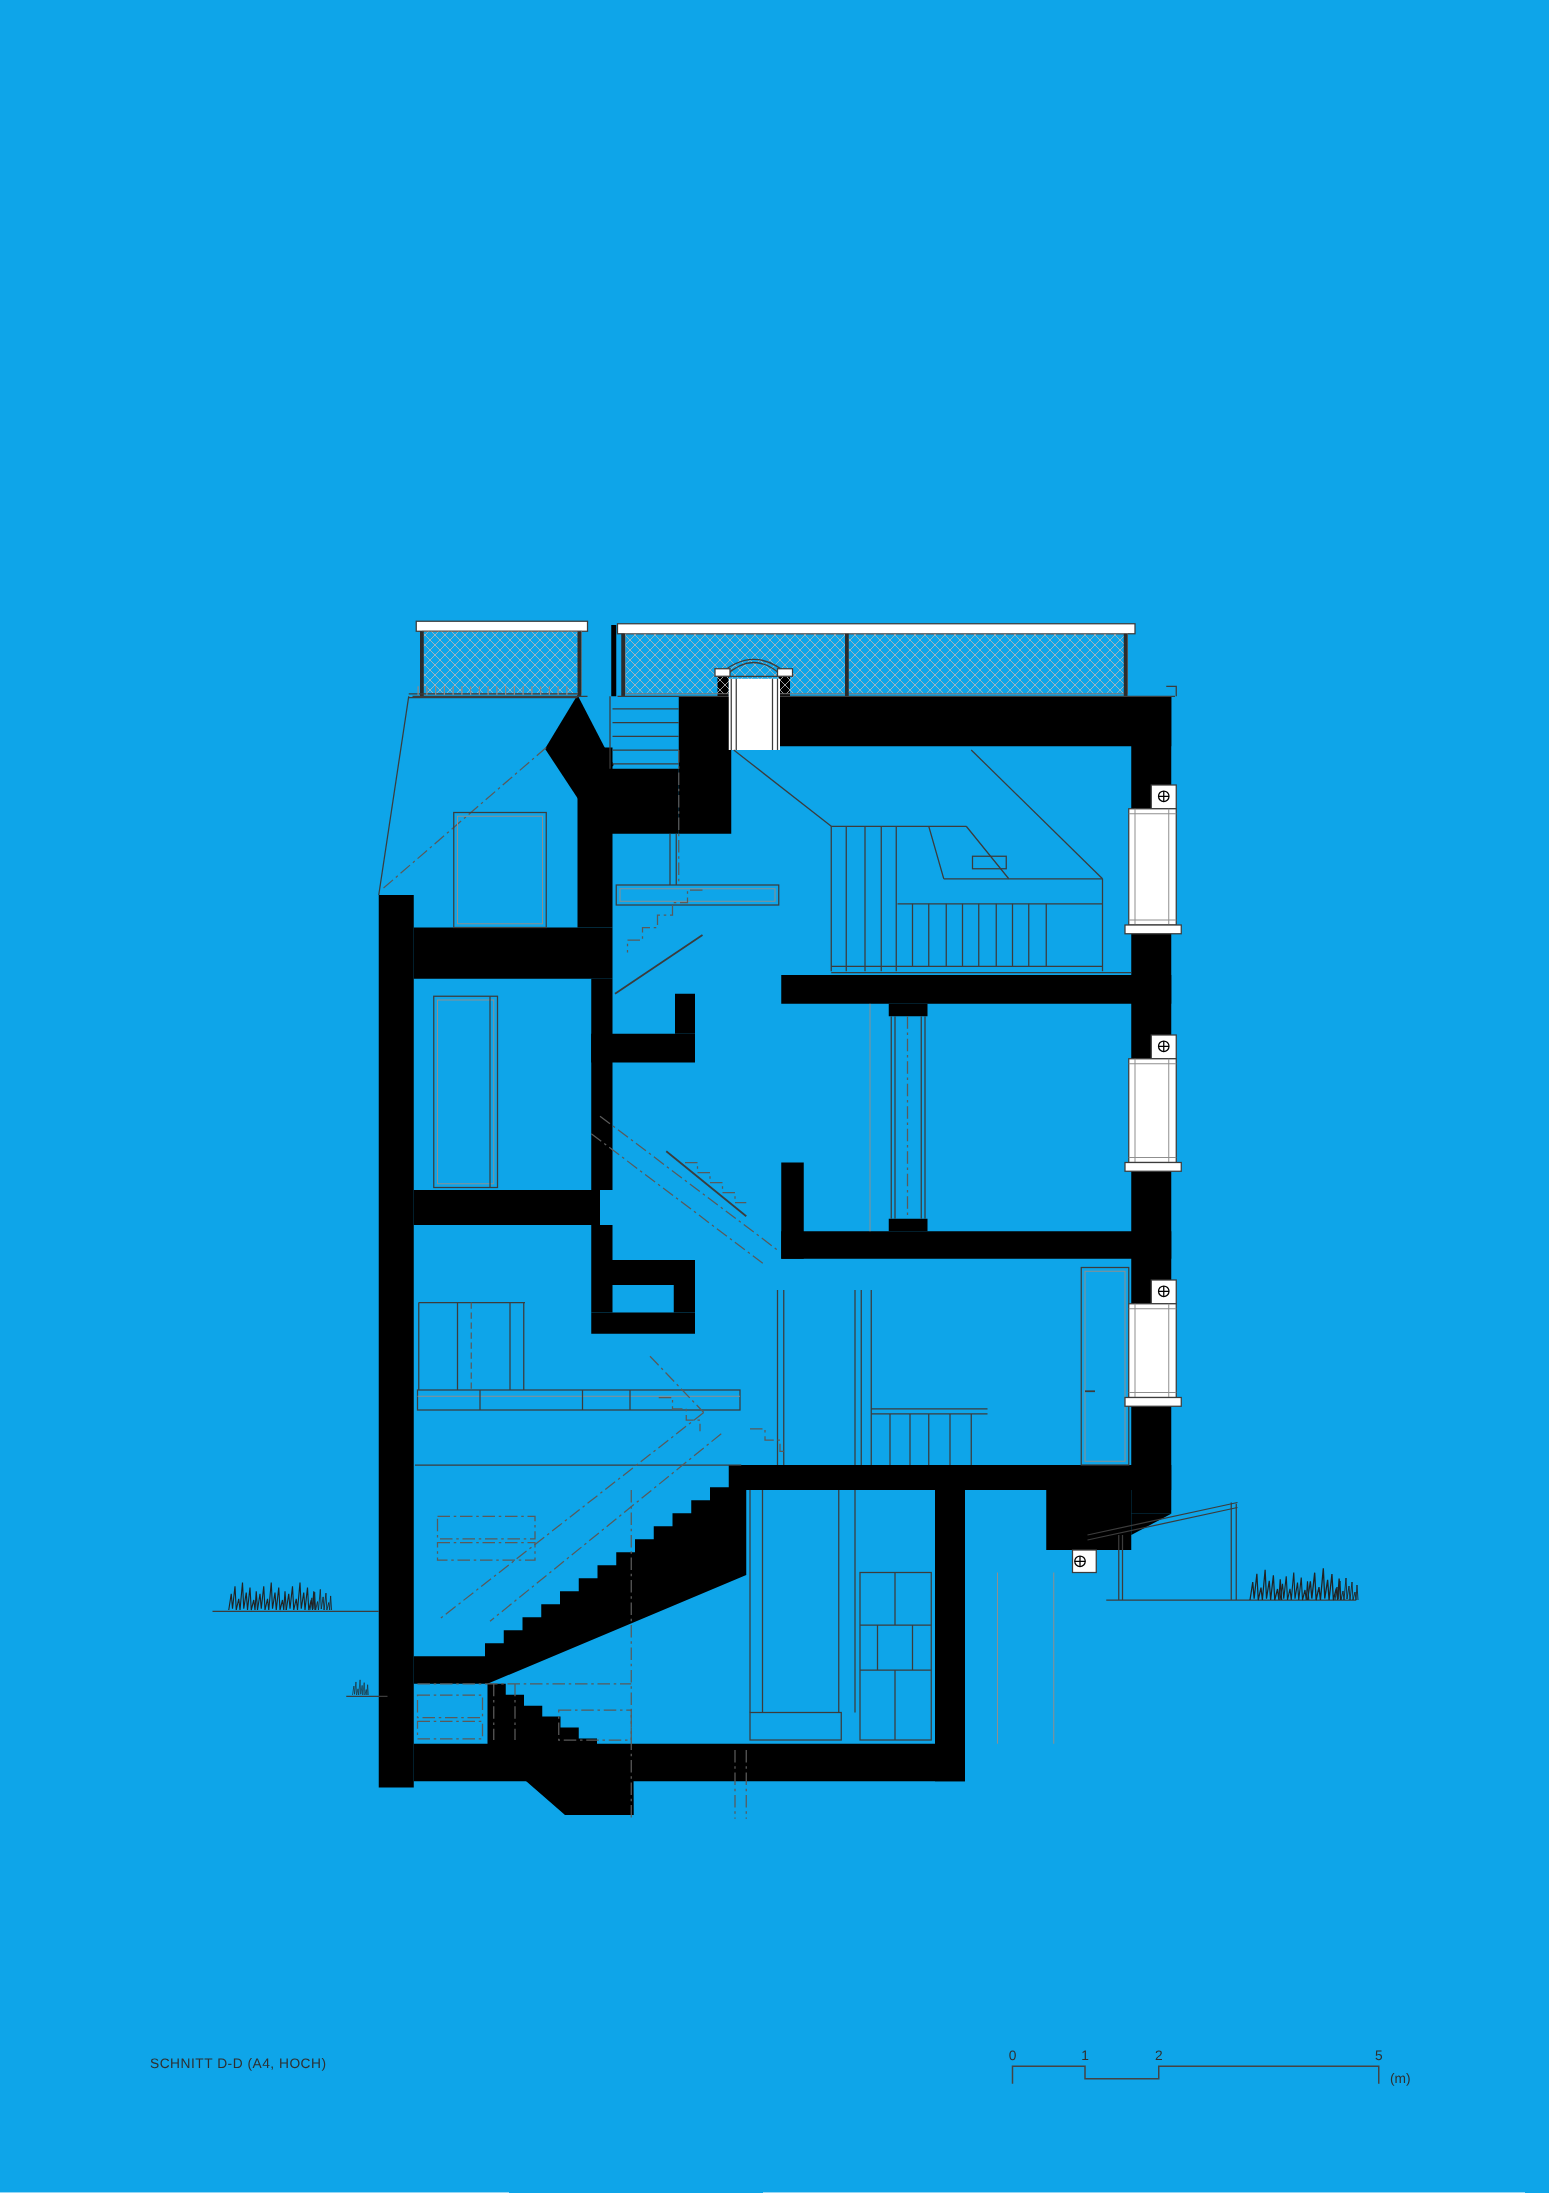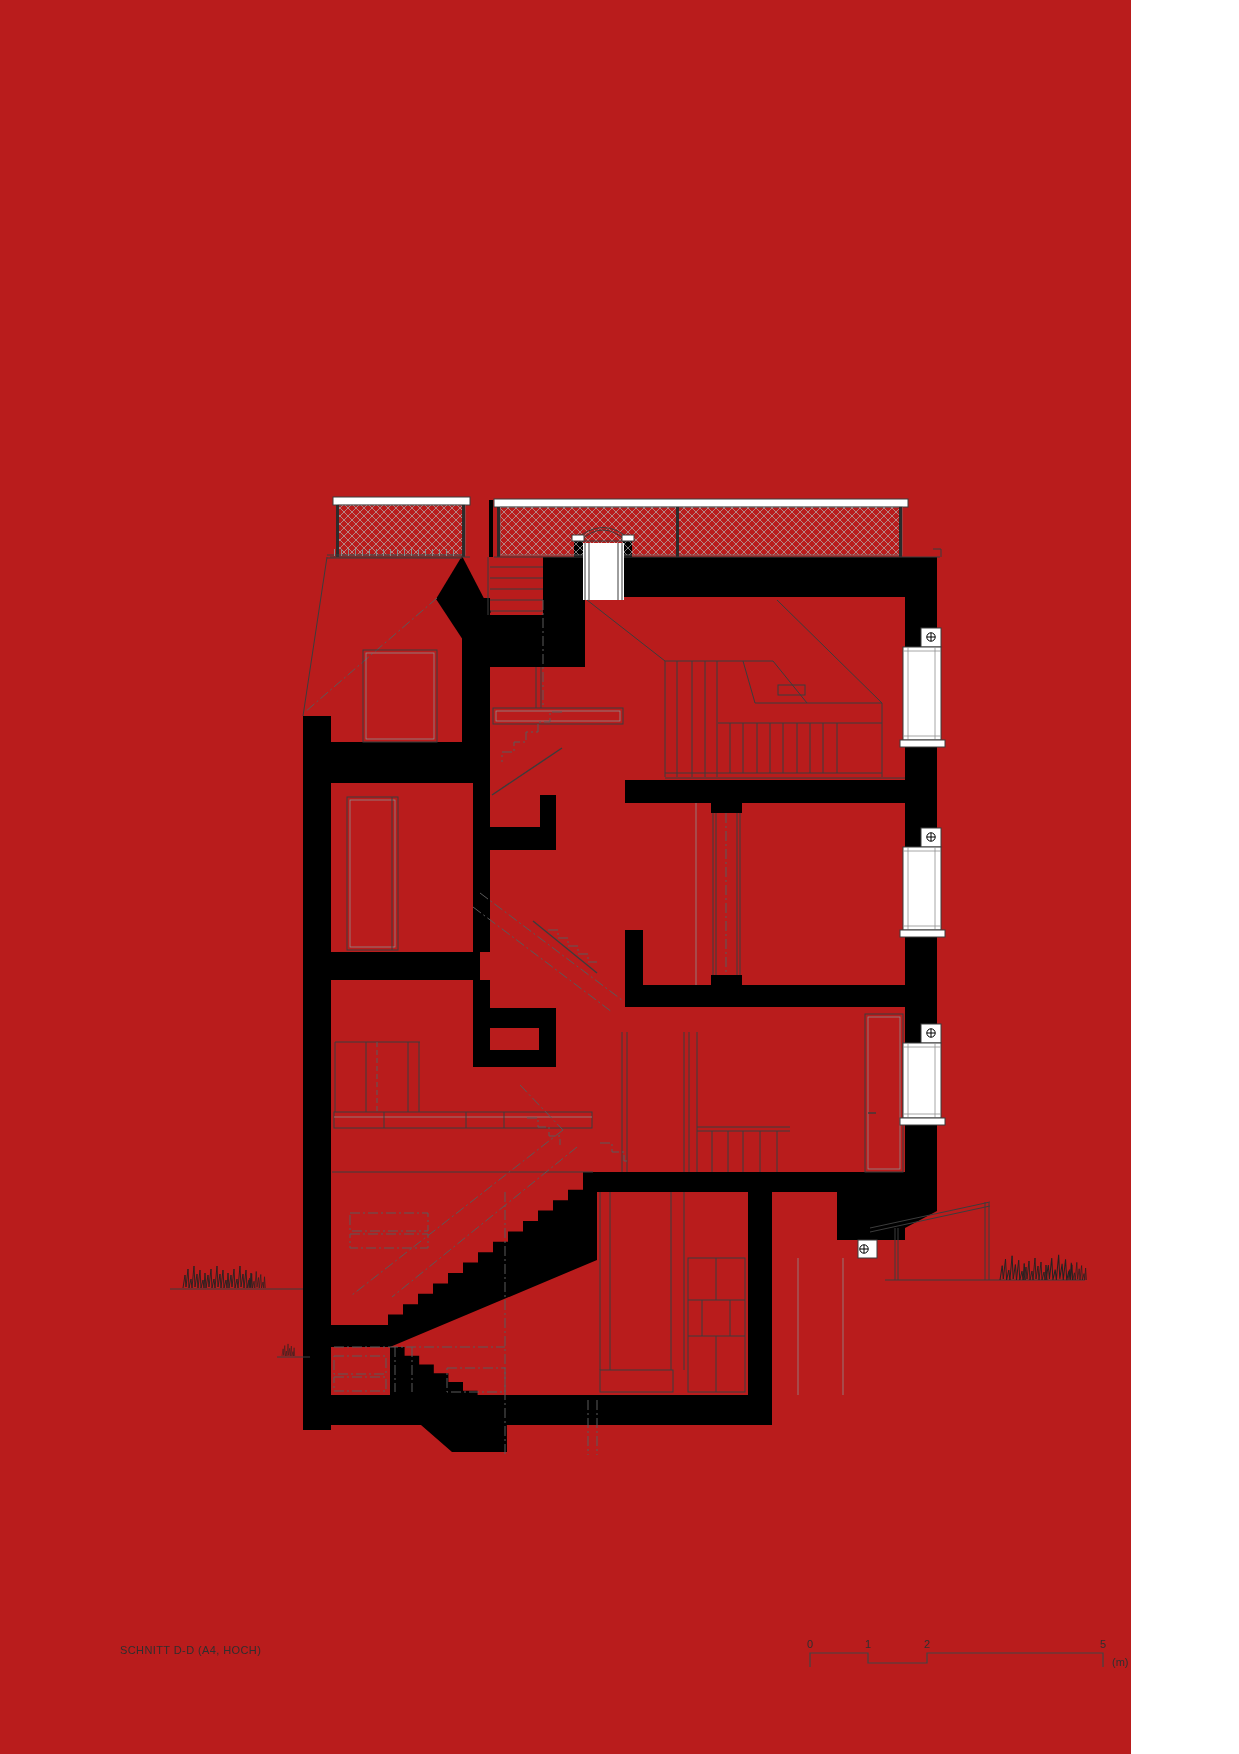--- a/index.html
+++ b/index.html
@@ -1,16 +1,16 @@
 <!DOCTYPE html>
 <html><head>
 <meta charset="utf-8">
 <style>
   html,body{margin:0;padding:0;background:#fff;}
-  .page{position:relative;width:1131px;height:1754px;background:#b91c1c;overflow:hidden;
+  .page{position:relative;width:1239px;height:1754px;background:#0ea5e9;overflow:hidden;
         font-family:"Liberation Sans", sans-serif;}
   svg{position:absolute;left:0;top:0;}
   svg text{font-family:"Liberation Sans", sans-serif;fill:#2f2f2f;}
   .ln{stroke:#3c3c3c;stroke-width:1;fill:none}
   .ln2{stroke:#3c3c3c;stroke-width:1.4;fill:none}
   .thin{stroke:#8f8f8f;stroke-width:0.8;fill:none}
   .dd{stroke:#5a5a5a;stroke-width:1;fill:none;stroke-dasharray:10 3 2 3}
   .dash{stroke:#5a5a5a;stroke-width:1;fill:none;stroke-dasharray:5 3}
   .wt{fill:#fff;stroke:#3c3c3c;stroke-width:1}
   .rail{fill:#2b2b2b;stroke:none}

